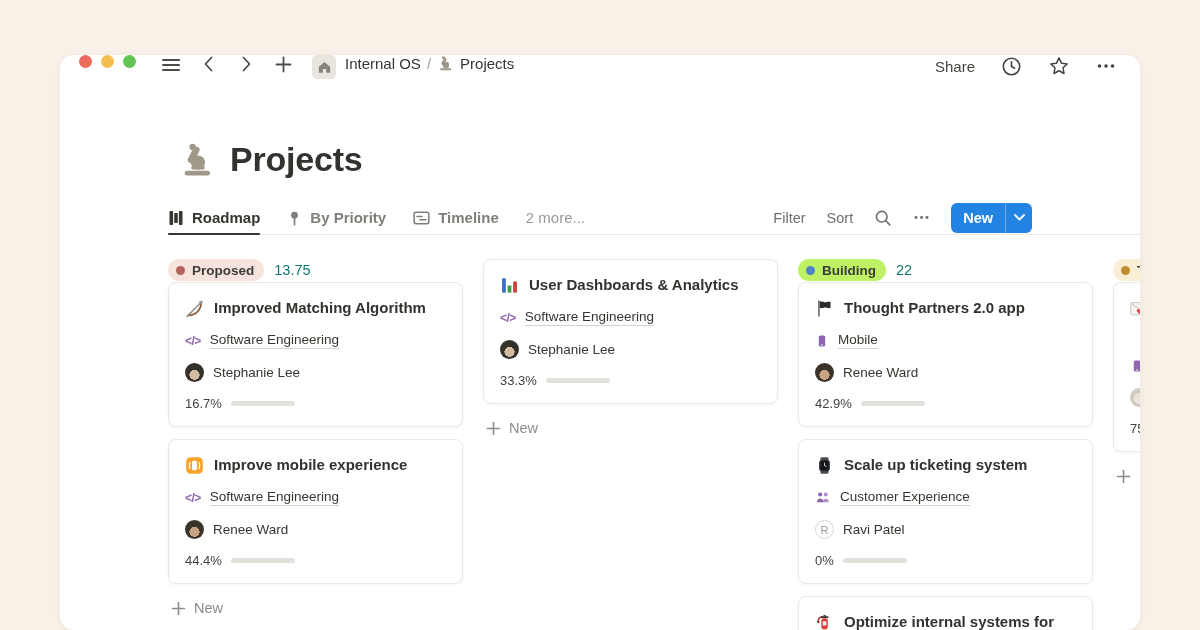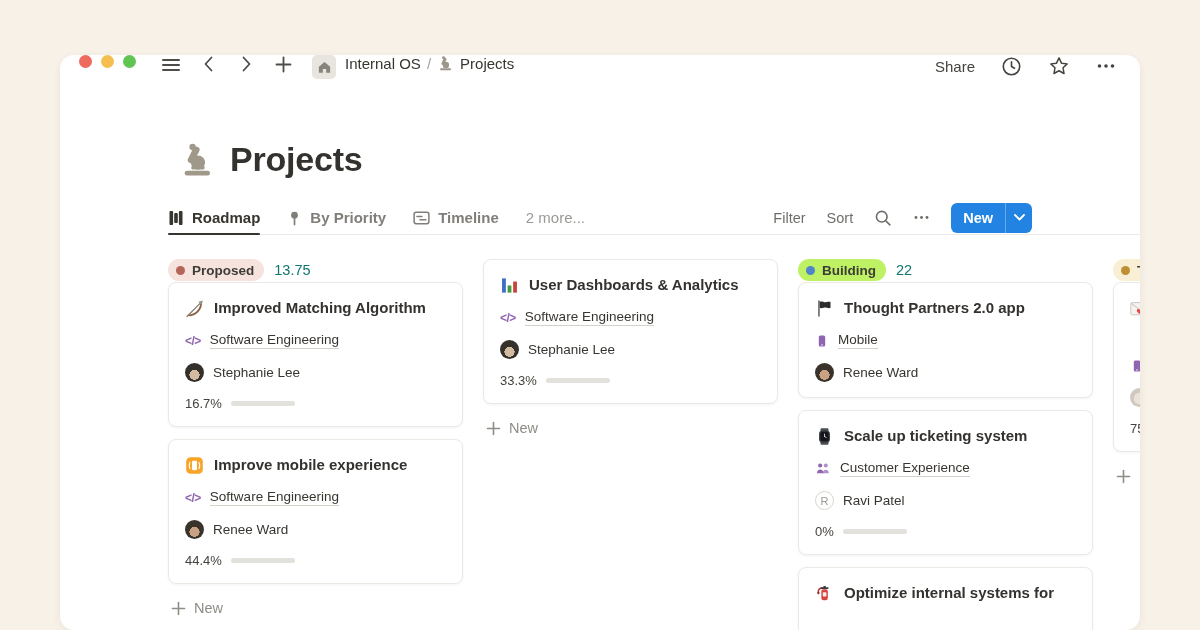--- a/index.html
+++ b/index.html
@@ -342,20 +342,24 @@
           <svg width="14" height="16" viewBox="0 0 24 24">
               <rect x="6.5" y="2.5" width="11" height="19" rx="2.6" fill="#9065B0"></rect>
               <rect x="10" y="17.8" width="4" height="1.7" rx="0.8" fill="#fff" opacity=".85"></rect>
             </svg>
           <span class="tag">Mobile</span>
         </div>
         <div class="card-row">
           <span class="avatar av-r"></span>
           <span class="person">Renee Ward</span>
         </div>
+        <div class="card-row">
+          <span class="progress-label">42.9%</span>
+          <span class="track"><span class="fill" style="background: rgb(107, 155, 104); width: 42.9%;"></span></span>
+        </div>
       </div>
 
       <div class="card">
         <div class="card-title">
           <svg class="t-ic" width="19" height="19" viewBox="0 0 24 24">
               <rect x="7" y="1.5" width="10" height="4.5" rx="1.3" fill="#4A4E52"></rect>
               <rect x="7" y="18" width="10" height="4.5" rx="1.3" fill="#4A4E52"></rect>
               <rect x="5.2" y="4.6" width="13.6" height="14.8" rx="4" fill="#2E3134"></rect>
               <rect x="7" y="6.4" width="10" height="11.2" rx="2.6" fill="#141619"></rect>
               <line x1="12" y1="12" x2="12" y2="9" stroke="#CFD3D6" stroke-width="1.2" stroke-linecap="round"></line>

